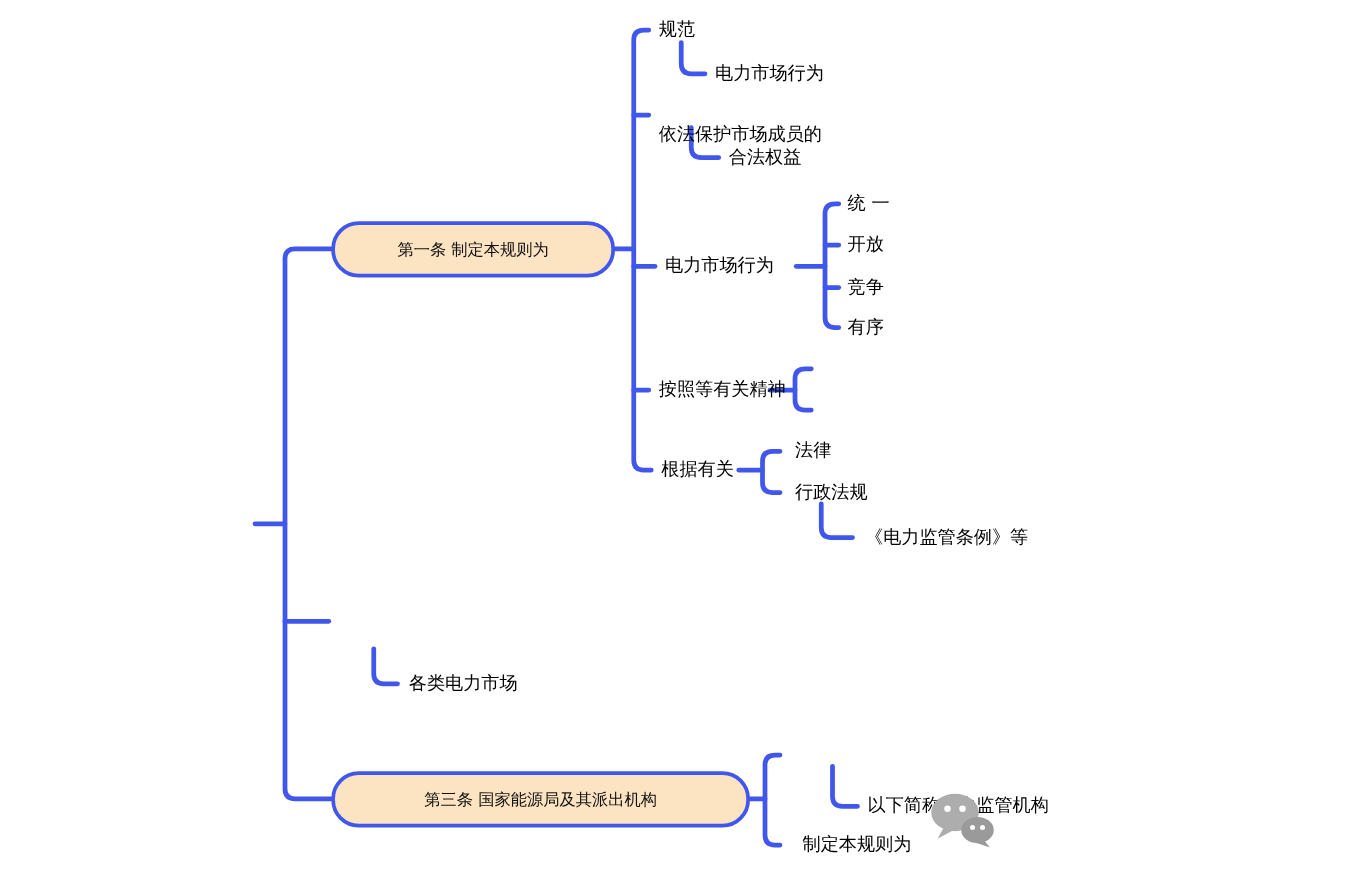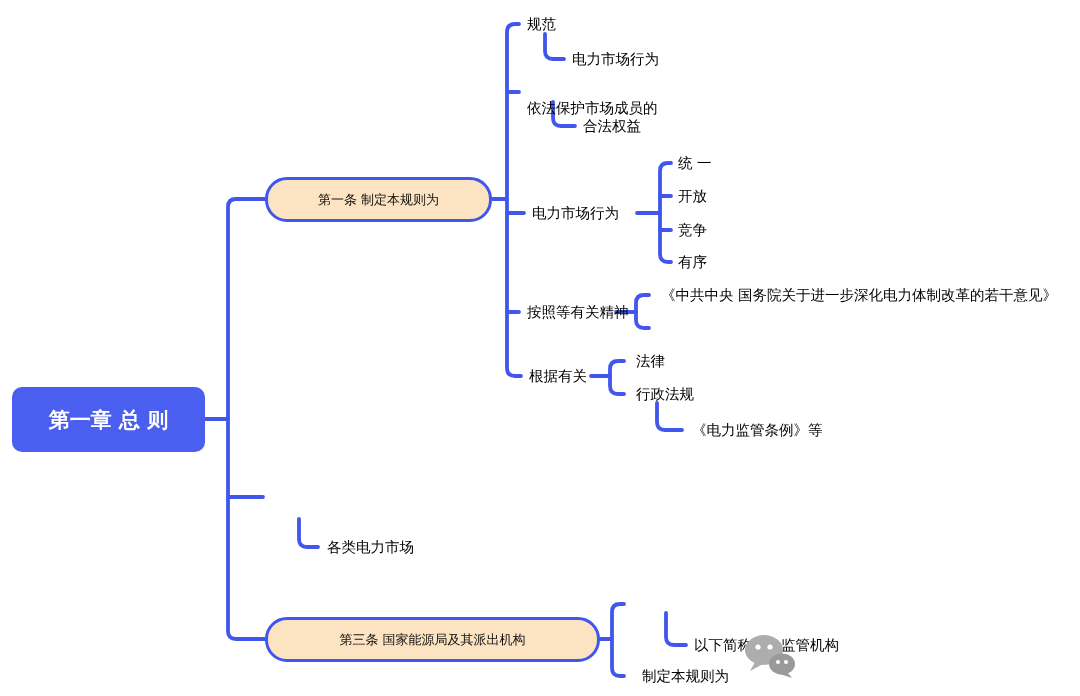--- a/index.html
+++ b/index.html
@@ -58,36 +58,34 @@
     <path d="M 649 295 L 644 295 Q 636 295 636 303 L 636 320 Q 636 328 644 328 L 649 328"></path>
     <path d="M 591 376 L 610 376"></path>
     <path d="M 624 361 L 618 361 Q 610 361 610 369 L 610 386 Q 610 394 618 394 L 624 394"></path>
     <path d="M 657 403 L 657 422 Q 657 430 665 430 L 682 430"></path>
     <path d="M 299 519 L 299 539 Q 299 547 307 547 L 318 547"></path>
     <path d="M 600 639 L 612 639"></path>
     <path d="M 624 604 L 620 604 Q 612 604 612 612 L 612 668 Q 612 676 620 676 L 624 676"></path>
     <path d="M 666 613 L 666 637 Q 666 645 674 645 L 686 645"></path>
   </svg>
 
-  <div class="rootnode">第一章 总 则</div>
 
   <div id="a1" class="bnode">第一条 制定本规则为</div>
   <div id="a3" class="bnode">第三条 国家能源局及其派出机构</div>
 
   <div class="leaf" style="left:527px;top:24px">规范</div>
   <div class="leaf" style="left:572px;top:59px">电力市场行为</div>
   <div class="leaf" style="left:527px;top:108px">依法保护市场成员的</div>
   <div class="leaf" style="left:583px;top:126px">合法权益</div>
   <div class="leaf" style="left:532px;top:213px">电力市场行为</div>
   <div class="leaf" style="left:678px;top:163px">统 一</div>
   <div class="leaf" style="left:678px;top:196px">开放</div>
   <div class="leaf" style="left:678px;top:230px">竞争</div>
   <div class="leaf" style="left:678px;top:262px">有序</div>
   <div class="leaf" style="left:527px;top:312px">按照等有关精神</div>
-  <div class="leaf" style="left:661px;top:295px">《中共中央  国务院关于进一步深化电力体制改革的若干意见》</div>
   <div class="leaf" style="left:529px;top:376px">根据有关</div>
   <div class="leaf" style="left:636px;top:361px">法律</div>
   <div class="leaf" style="left:636px;top:394px">行政法规</div>
   <div class="leaf" style="left:692px;top:430px">《电力监管条例》等</div>
   <div class="leaf" style="left:327px;top:547px">各类电力市场</div>
   <div class="leaf" style="left:694px;top:645px">以下简称电力监管机构</div>
   <div class="leaf" style="left:642px;top:676px">制定本规则为</div>
 
   <svg class="watermark-icon" viewBox="0 0 52 44" xmlns="http://www.w3.org/2000/svg">
     <ellipse cx="20" cy="16" rx="19" ry="15" fill="#adadad"></ellipse>

